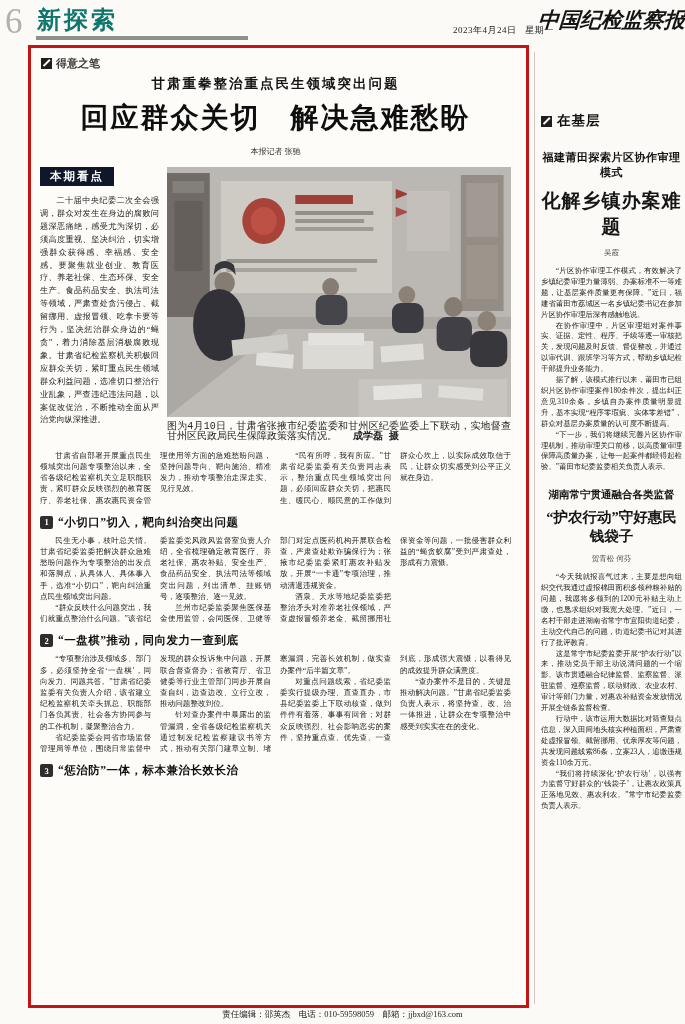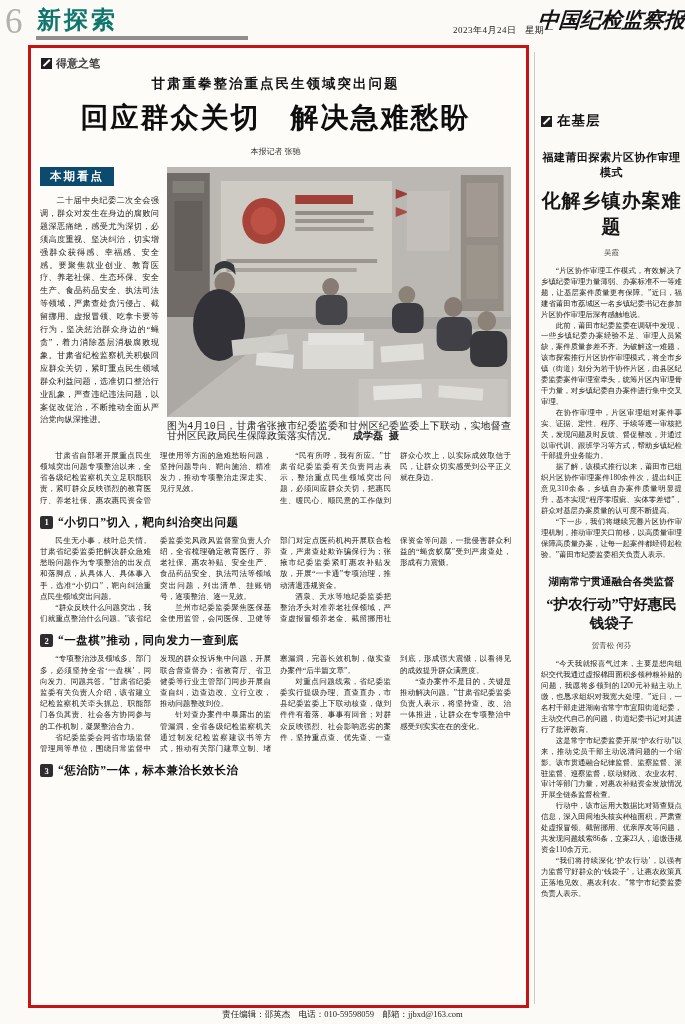--- a/index.html
+++ b/index.html
@@ -25,21 +25,21 @@
   .highlight-box { position:absolute; left:28px; top:45px; width:501px; height:963px;
                    border:3px solid #c41414; background:#fdfcf9; padding:5px 15px 4px 9px; overflow:hidden; }
   .article-label { position:absolute; left:10px; top:8px; display:flex; align-items:center; gap:4px;
                    font-size:11px; font-weight:700; color:#3c3c3c; }
   .kicker { text-align:center; font-size:13.5px; font-weight:700; margin-top:22px; letter-spacing:2px; }
   .main-title { text-align:center; font-size:28px; font-weight:800; margin-top:6px; letter-spacing:2px; color:#0e0e0e; }
   .byline { text-align:center; font-size:8px; color:#333; margin-top:9px; }
 
   .feature-row { display:flex; gap:8px; margin-top:10px; }
   .focus-col { width:119px; flex:none; }
-  .focus-header { width:62%; background:#0c4a6e; color:#fff; font-size:11.5px; font-weight:700;
+  .focus-header { width:62%; background:#0f172a; color:#fff; font-size:11.5px; font-weight:700;
                   text-align:center; padding:2px 0; letter-spacing:2px; }
   .focus-text { margin-top:9px; font-size:8.2px; line-height:12.9px; text-align:justify;
                 text-indent:2em; color:#1c1c1c; }
   .photo-col { flex:1; }
   .photo-frame { width:100%; height:250px; overflow:hidden; background:#bdbab5; }
   .photo-frame svg { width:100%; height:100%; display:block; }
   .caption { margin-top:5px; font-size:10px; line-height:10.4px; text-align:justify; color:#222;font-family:Liberation Mono, monospace; }
   .caption .credit { font-weight:700; margin-left:10px; white-space:nowrap; }
 
   .bands { margin-top:7px; }
@@ -212,21 +212,20 @@
     <div class="side-label">
       <span class="icon-box"></span>
       <span>在基层</span>
     </div>
 
     <div class="side-kicker">福建莆田探索片区协作审理模式</div>
     <h2 class="side-title-1">化解乡镇办案难题</h2>
     <div class="side-byline">吴霞</div>
     <div class="side-body">
       <p>“片区协作审理工作模式，有效解决了乡镇纪委审理力量薄弱、办案标准不一等难题，让基层案件质量更有保障。”近日，福建省莆田市荔城区一名乡镇纪委书记在参加片区协作审理后深有感触地说。</p>
-      <p>此前，莆田市纪委监委在调研中发现，一些乡镇纪委办案经验不足、审理人员紧缺，案件质量参差不齐。为破解这一难题，该市探索推行片区协作审理模式，将全市乡镇（街道）划分为若干协作片区，由县区纪委监委案件审理室牵头，统筹片区内审理骨干力量，对乡镇纪委自办案件进行集中交叉审理。</p>
       <p>在协作审理中，片区审理组对案件事实、证据、定性、程序、手续等逐一审核把关，发现问题及时反馈、督促整改，并通过以审代训、跟班学习等方式，帮助乡镇纪检干部提升业务能力。</p>
       <p>据了解，该模式推行以来，莆田市已组织片区协作审理案件180余件次，提出纠正意见310余条，乡镇自办案件质量明显提升，基本实现“程序零瑕疵、实体零差错”，群众对基层办案质量的认可度不断提高。</p>
       <p>“下一步，我们将继续完善片区协作审理机制，推动审理关口前移，以高质量审理保障高质量办案，让每一起案件都经得起检验。”莆田市纪委监委相关负责人表示。</p>
     </div>
 
     <div class="side-kicker-2">湖南常宁贯通融合各类监督</div>
     <h2 class="side-title-2">“护农行动”守好惠民钱袋子</h2>
     <div class="side-byline">贺青松 何芬</div>
     <div class="side-body">
       <p>“今天我就报喜气过来，主要是想向组织交代我通过虚报棉田面积多领种粮补贴的问题，我愿将多领到的1200元补贴主动上缴，也恳求组织对我宽大处理。”近日，一名村干部走进湖南省常宁市宜阳街道纪委，主动交代自己的问题，街道纪委书记对其进行了批评教育。</p>

